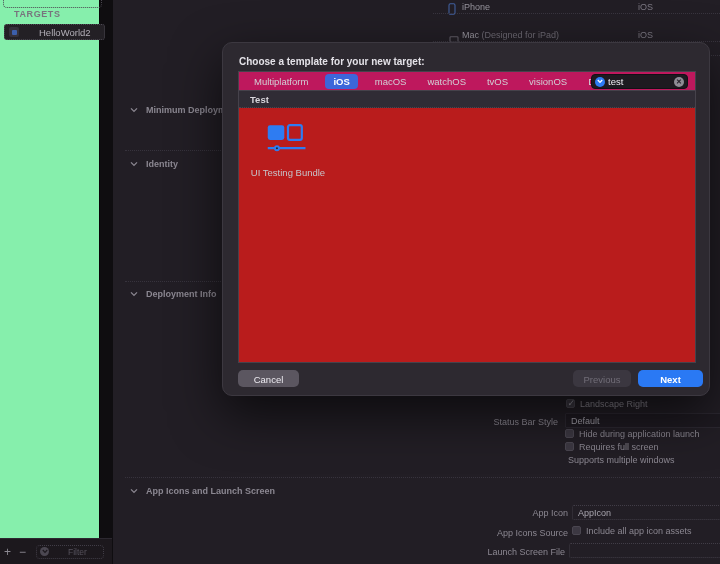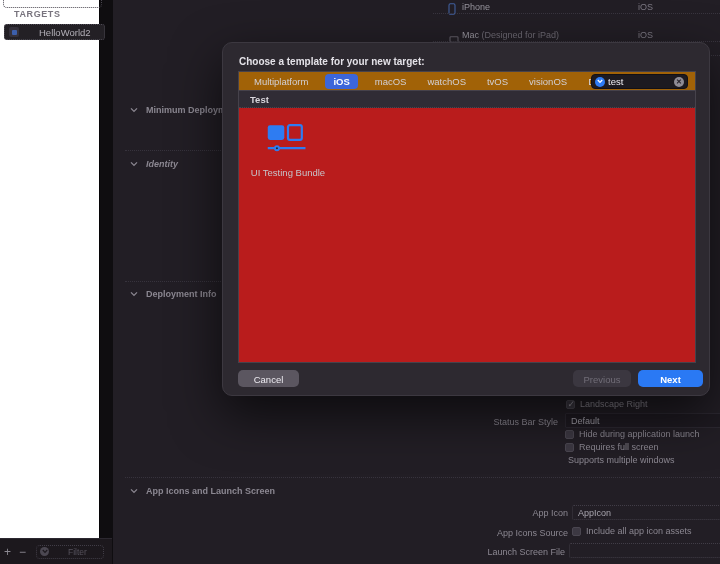--- a/index.html
+++ b/index.html
@@ -5,21 +5,21 @@
   * { margin:0; padding:0; box-sizing:border-box; }
   html,body { width:720px; height:564px; overflow:hidden; background:#0f0d10;
               font-family:"Liberation Sans", sans-serif; -webkit-font-smoothing:antialiased; }
   .stage { position:relative; width:720px; height:564px; background:#0f0d10; }
 
   .dots { background-image: radial-gradient(rgba(255,255,255,0.045) 0.8px, transparent 0.9px);
           background-size:6px 6px; }
 
   
   .sidebar { position:absolute; left:0; top:0; width:100px; height:564px;
-             background:#ffffff; border-right:1px solid #060507; }
+             background:#86efac; border-right:1px solid #060507; }
   .sidebar-topdotted { position:absolute; left:3px; top:-7px; width:99px; height:15px;
              border:1px dotted #4a4650; border-radius:4px; }
   .targets-header { position:absolute; left:14px; top:9px; font-size:9px; font-weight:bold;
              letter-spacing:0.6px; color:#78747e; }
   .target-row { position:absolute; left:4px; top:24px; width:101px; height:16px;
              border:1px dotted #4d4953; border-radius:3px; display:flex; align-items:center;
              padding-left:4px; gap:4px; background:#232025; }
   .target-appicon { width:10px; height:10px; border-radius:2px; background:#35313b;
              position:relative; flex:0 0 auto; }
   .target-appicon::after { content:""; position:absolute; left:2.5px; top:2.5px; width:5px; height:5px;
@@ -51,41 +51,41 @@
   .device-name .dim { color:#6c6872; }
   .device-os { position:absolute; left:525px; font-size:9px; color:#7d7984; }
 
   .section-row { position:absolute; display:flex; align-items:center; gap:8px; }
   .section-chevron { display:inline-flex; }
   .section-label { font-size:9px; font-weight:bold; color:#8b8791; }
   .hsep { position:absolute; border-bottom:1px dotted #37333d; }
 
   
   .form-label { position:absolute; font-size:9px; color:#8b8791; text-align:right; }
-  .check-row { position:absolute; display:flex; align-items:flex-end; gap:5px; }
+  .check-row { position:absolute; display:flex; align-items:flex-start; gap:5px; }
   .checkbox { width:9px; height:9px; border-radius:2px; background:#3c3842;
               border:1px solid #4a4650; position:relative; flex:0 0 auto; }
   .checkbox.checked::after { content:"✓"; position:absolute; left:0.5px; top:-2.5px;
               font-size:9px; color:#9a97a1; }
   .check-label { font-size:9px; color:#8b8791; }
   .select-field { position:absolute; height:15px; background:#1e1a21; border:1px solid #2c2831;
               border-radius:1px; font-size:9px; color:#a29fa8; padding:2px 0 0 5px; }
   .dotted-field { position:absolute; height:15px; border:1px dotted #413d47; border-radius:2px;
               font-size:9px; color:#a8a5ae; padding:2px 0 0 5px; }
 
   
   .dialog { position:absolute; left:222px; top:42px; width:488px; height:354px;
             background:#2d2930; border-radius:10px; border:1px solid #3c3840;
             box-shadow:0 18px 50px rgba(0,0,0,0.65); }
   .dialog-title { position:absolute; left:16px; top:13px; font-size:10px; font-weight:bold;
             color:#e4e2e8; }
 
   .tpl-box { position:absolute; left:15px; top:28px; width:458px; height:292px;
             border:1px solid #46424b; background:#282429; }
-  .tabbar { position:absolute; left:0; top:0; width:456px; height:19px; background:#a16207;
+  .tabbar { position:absolute; left:0; top:0; width:456px; height:19px; background:#be185d;
             display:flex; align-items:center; padding-left:11px; gap:13px;
             border-bottom:1px solid #46424b; }
   .tab { font-size:9.5px; color:#d2d0d6; padding:2px 4px; border-radius:4px; white-space:nowrap; }
   .tab.selected { background:#3c66da; color:#ffffff; padding:2px 8px; font-weight:bold; }
 
   .search-field { position:absolute; right:7px; top:2px; width:97px; height:15px;
             background:#1d1a20; border:1px solid #121016; border-radius:4px;
             display:flex; align-items:center; padding:0 3px; gap:3px; }
   .search-scope { width:10px; height:10px; border-radius:50%; background:#2e7bf4;
             display:flex; align-items:center; justify-content:center; flex:0 0 auto; }
@@ -161,21 +161,21 @@
     <div class="section-row" style="left:17px; top:105px;">
       <span class="section-chevron">
         <svg width="8" height="6" viewBox="0 0 8 6">
             <path d="M1 1.4 L4 4.4 L7 1.4" fill="none" stroke="#8b8791" stroke-width="1.3"></path>
           </svg>
       </span>
       <span class="section-label">Minimum Deployment</span>
     </div>
 
     <div class="hsep" style="left:12px; top:150px; width:480px;"></div>
-    <div class="section-row" style="left:17px; top:159px;font-style:italic;">
+    <div class="section-row" style="left:17px; top:159px;">
       <span class="section-chevron">
         <svg width="8" height="6" viewBox="0 0 8 6">
             <path d="M1 1.4 L4 4.4 L7 1.4" fill="none" stroke="#8b8791" stroke-width="1.3"></path>
           </svg>
       </span>
       <span class="section-label">Identity</span>
     </div>
 
     <div class="hsep" style="left:12px; top:281px; width:480px;"></div>
     <div class="section-row" style="left:17px; top:289px;">

